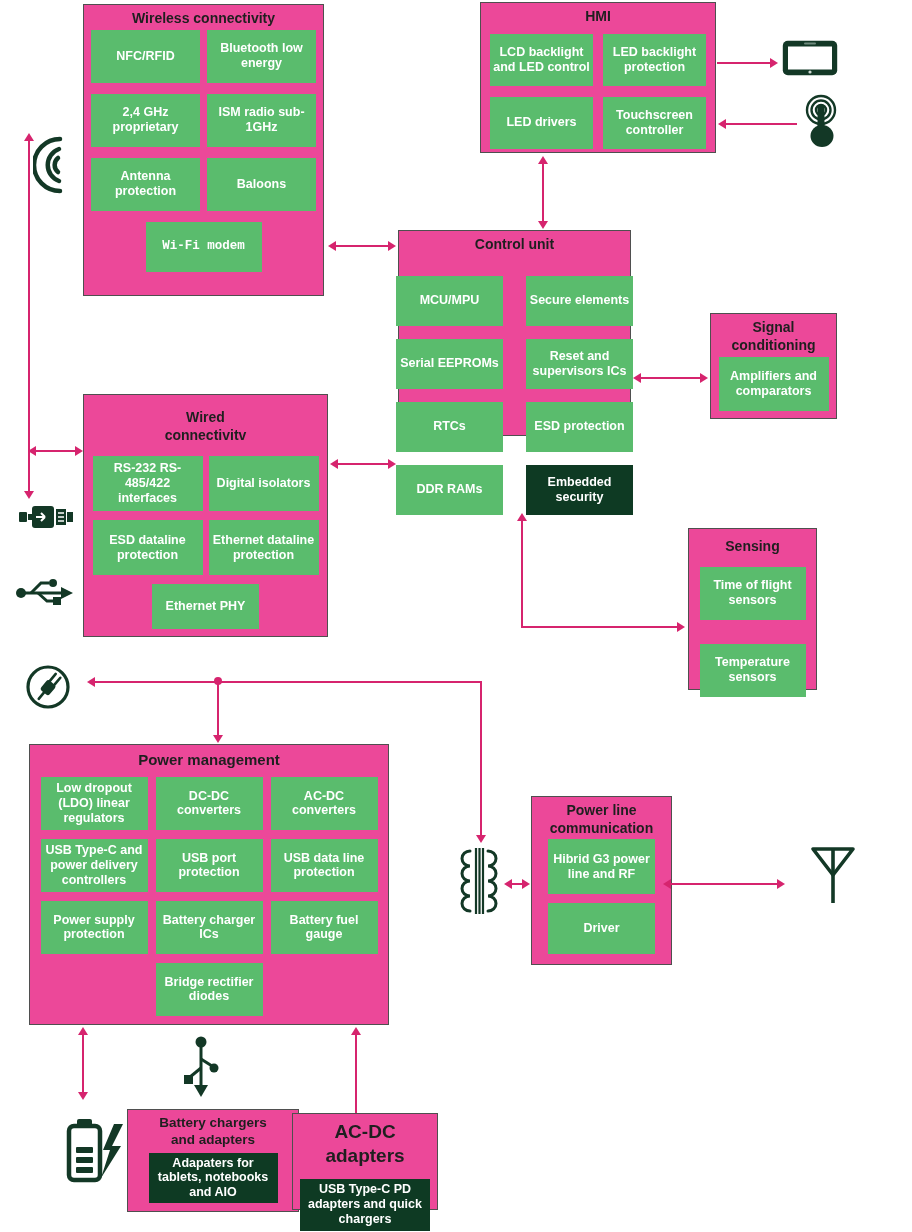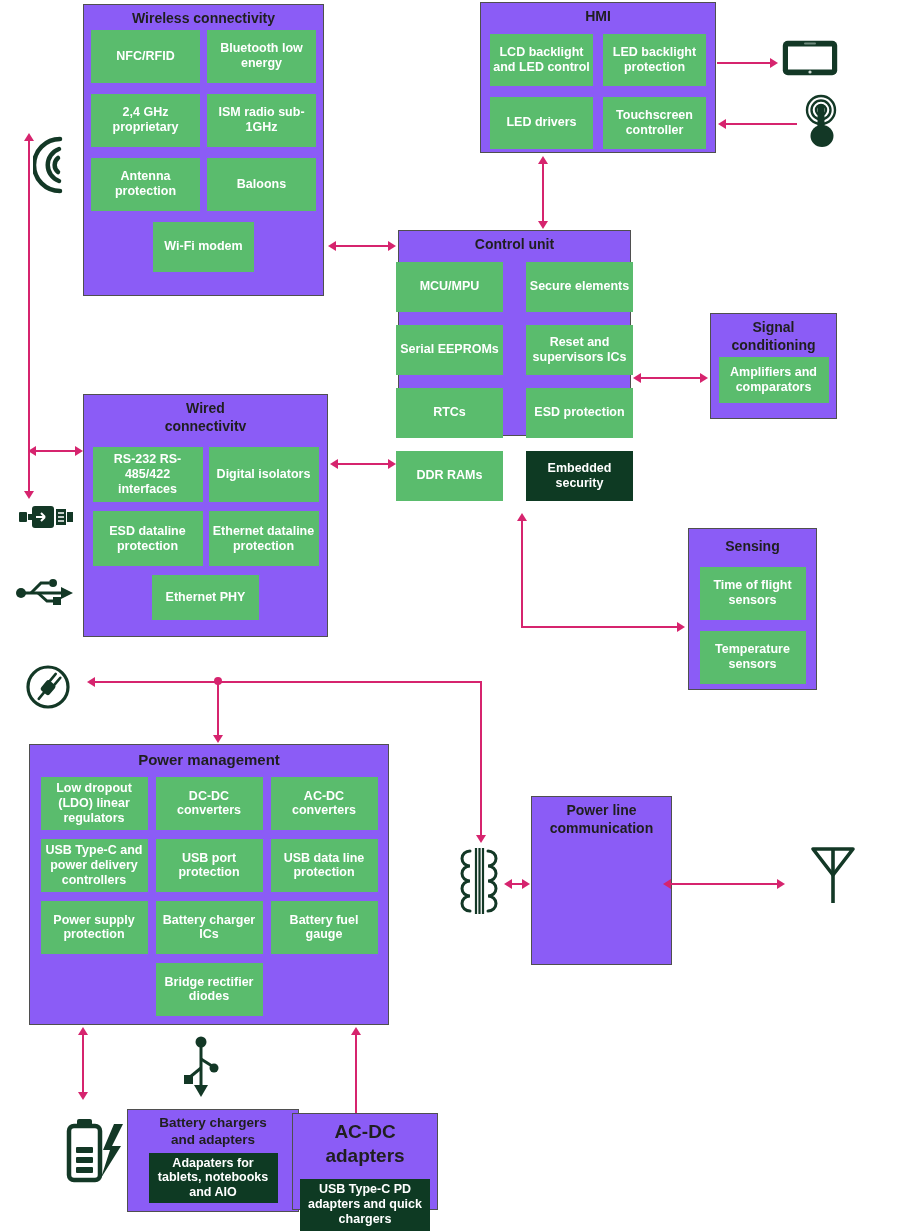--- a/index.html
+++ b/index.html
@@ -1,45 +1,45 @@
 <!DOCTYPE html>
 <html style="--chip-green: #5abc6d; --chip-dark: #0e3a23; --arrow: #d6246e; --icon: #133826; --border: #4f4f4f; --title-text: #1f1f1f; --chip-text: #ffffff;"><head>
 <meta charset="utf-8">
 <style>
   html,body{margin:0;padding:0;background:#ffffff;font-family:"Liberation Sans",sans-serif;}
   .canvas{position:relative;width:912px;height:1232px;background:#ffffff;overflow:hidden;}
 
-  .box{position:absolute;box-sizing:border-box;background:#8b5cf6;border:1.5px solid var(--border,#4f4f4f);}
+  .box{position:absolute;box-sizing:border-box;background:#ec4899;border:1.5px solid var(--border,#4f4f4f);}
   .title{font-weight:bold;color:var(--title-text,#1f1f1f);text-align:center;line-height:1.25;font-size:14px;padding-top:5px;}
   .grid{display:grid;justify-content:center;align-content:start;}
   .chip{background:var(--chip-green,#5abc6d);color:var(--chip-text,#ffffff);display:flex;align-items:center;justify-content:center;
         text-align:center;font-size:12.5px;font-weight:600;line-height:1.18;padding:2px 3px;box-sizing:border-box;cursor:pointer;}
   .chip.dark{background:var(--chip-dark,#0e3a23);}
 
   
   #wireless .title{padding-top:5px;}
   #wireless .grid{grid-template-columns:109px 109px;gap:11px 7px;margin-top:2px;}
   #wireless .chip{height:53px;}
-  #wireless .chip.wide{grid-column:1/3;width:101px;justify-self:center;height:50px;}
+  #wireless .chip.wide{grid-column:1/3;width:116px;justify-self:center;height:50px;font-family:Liberation Mono, monospace;}
 
   #hmi .grid{grid-template-columns:103px 103px;gap:11px 10px;margin-top:8px;}
   #hmi .chip{height:52px;}
 
-  #control .grid{grid-template-columns:107px 107px;gap:13px 23px;margin-top:8px;}
+  #control .grid{grid-template-columns:107px 107px;gap:13px 23px;margin-top:22px;}
   #control .chip{height:50px;}
 
   #signal .grid{grid-template-columns:110px;margin-top:3px;}
-  #signal .chip{height:46px;}
+  #signal .chip{height:54px;}
 
   #wired .grid{grid-template-columns:110px 110px;gap:9px 6px;margin-top:12px;}
   #wired .chip{height:55px;}
   #wired .chip.wide{grid-column:1/3;width:107px;justify-self:center;height:45px;}
 
   #sensing .title{padding-top:9px;}
-  #sensing .grid{grid-template-columns:106px;gap:11px;margin-top:11px;}
+  #sensing .grid{grid-template-columns:106px;gap:24px;margin-top:11px;}
   #sensing .chip{height:53px;}
 
   #power .title{font-size:15px;padding-top:6px;}
   #power .grid{grid-template-columns:107px 107px 107px;gap:9px 8px;margin-top:7px;}
   #power .chip{height:53px;}
   #power .chip.col2{grid-column:2;}
 
   #plc .grid{grid-template-columns:107px;gap:9px;margin-top:2px;}
   #plc .chip{height:55px;}
   #plc .chip:last-child{height:51px;}
@@ -111,21 +111,21 @@
   </section>
 
   <section class="box" id="signal" style="left:710px;top:313px;width:127px;height:106px;">
     <div class="title" style="width:100px;margin:0 auto;">Signal conditioning</div>
     <div class="grid">
       <div class="chip">Amplifiers and comparators</div>
     </div>
   </section>
 
   <section class="box" id="wired" style="left:83px;top:394px;width:245px;height:243px;">
-    <div class="title" style="width:120px;margin:0 auto;">Wired connectivitv</div>
+    <div class="title" style="width:120px;margin:9px auto;">Wired connectivitv</div>
     <div class="grid">
       <div class="chip">RS-232 RS-485/422 interfaces</div>
       <div class="chip">Digital isolators</div>
       <div class="chip">ESD dataline protection</div>
       <div class="chip">Ethernet dataline protection</div>
       <div class="chip wide">Ethernet PHY</div>
     </div>
   </section>
 
   <section class="box" id="sensing" style="left:688px;top:528px;width:129px;height:162px;">
@@ -147,20 +147,24 @@
       <div class="chip">USB data line protection</div>
       <div class="chip">Power supply protection</div>
       <div class="chip">Battery charger ICs</div>
       <div class="chip">Battery fuel gauge</div>
       <div class="chip col2">Bridge rectifier diodes</div>
     </div>
   </section>
 
   <section class="box" id="plc" style="left:531px;top:796px;width:141px;height:169px;">
     <div class="title" style="width:115px;margin:0 auto;">Power line communication</div>
+    <div class="grid">
+      <div class="chip">Hibrid G3 power line and RF</div>
+      <div class="chip">Driver</div>
+    </div>
   </section>
 
   <section class="box" id="batt" style="left:127px;top:1109px;width:172px;height:103px;">
     <div class="title" style="width:130px;margin:0 auto;">Battery chargers and adapters</div>
     <div class="grid">
       <div class="chip dark">Adapaters for tablets, notebooks and AIO</div>
     </div>
   </section>
 
   <section class="box" id="acdc" style="left:292px;top:1113px;width:146px;height:97px;">

